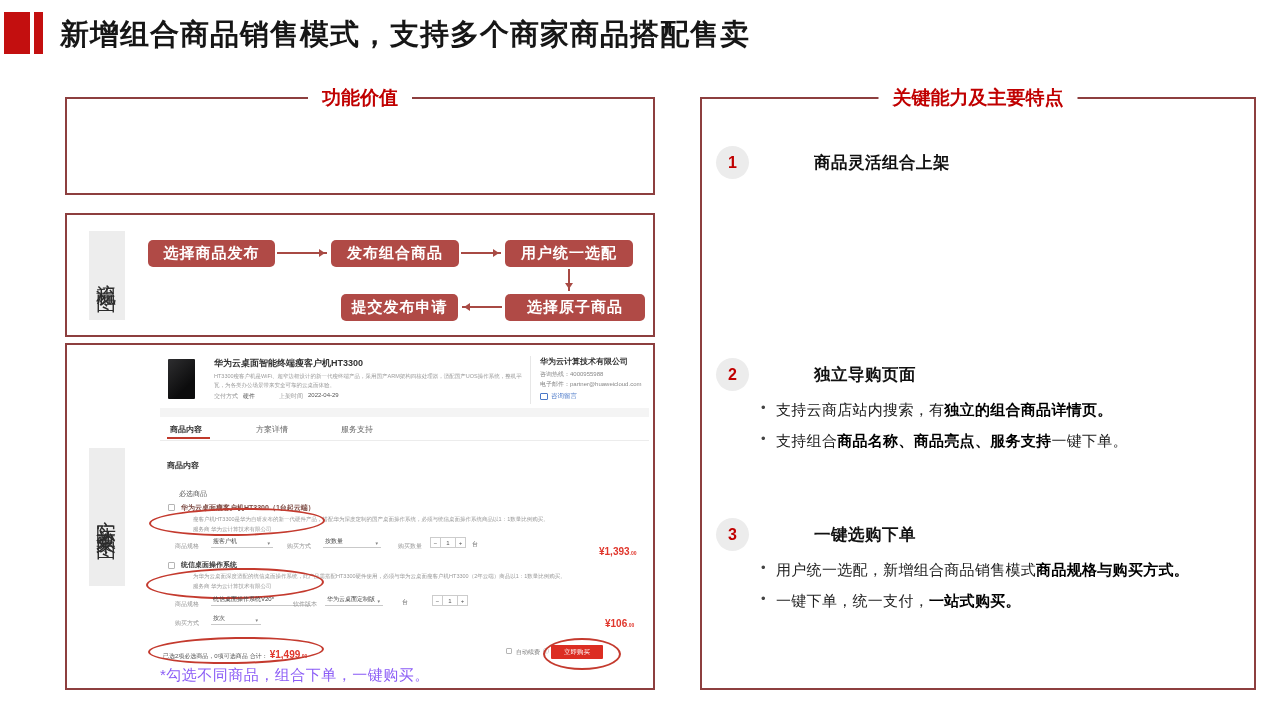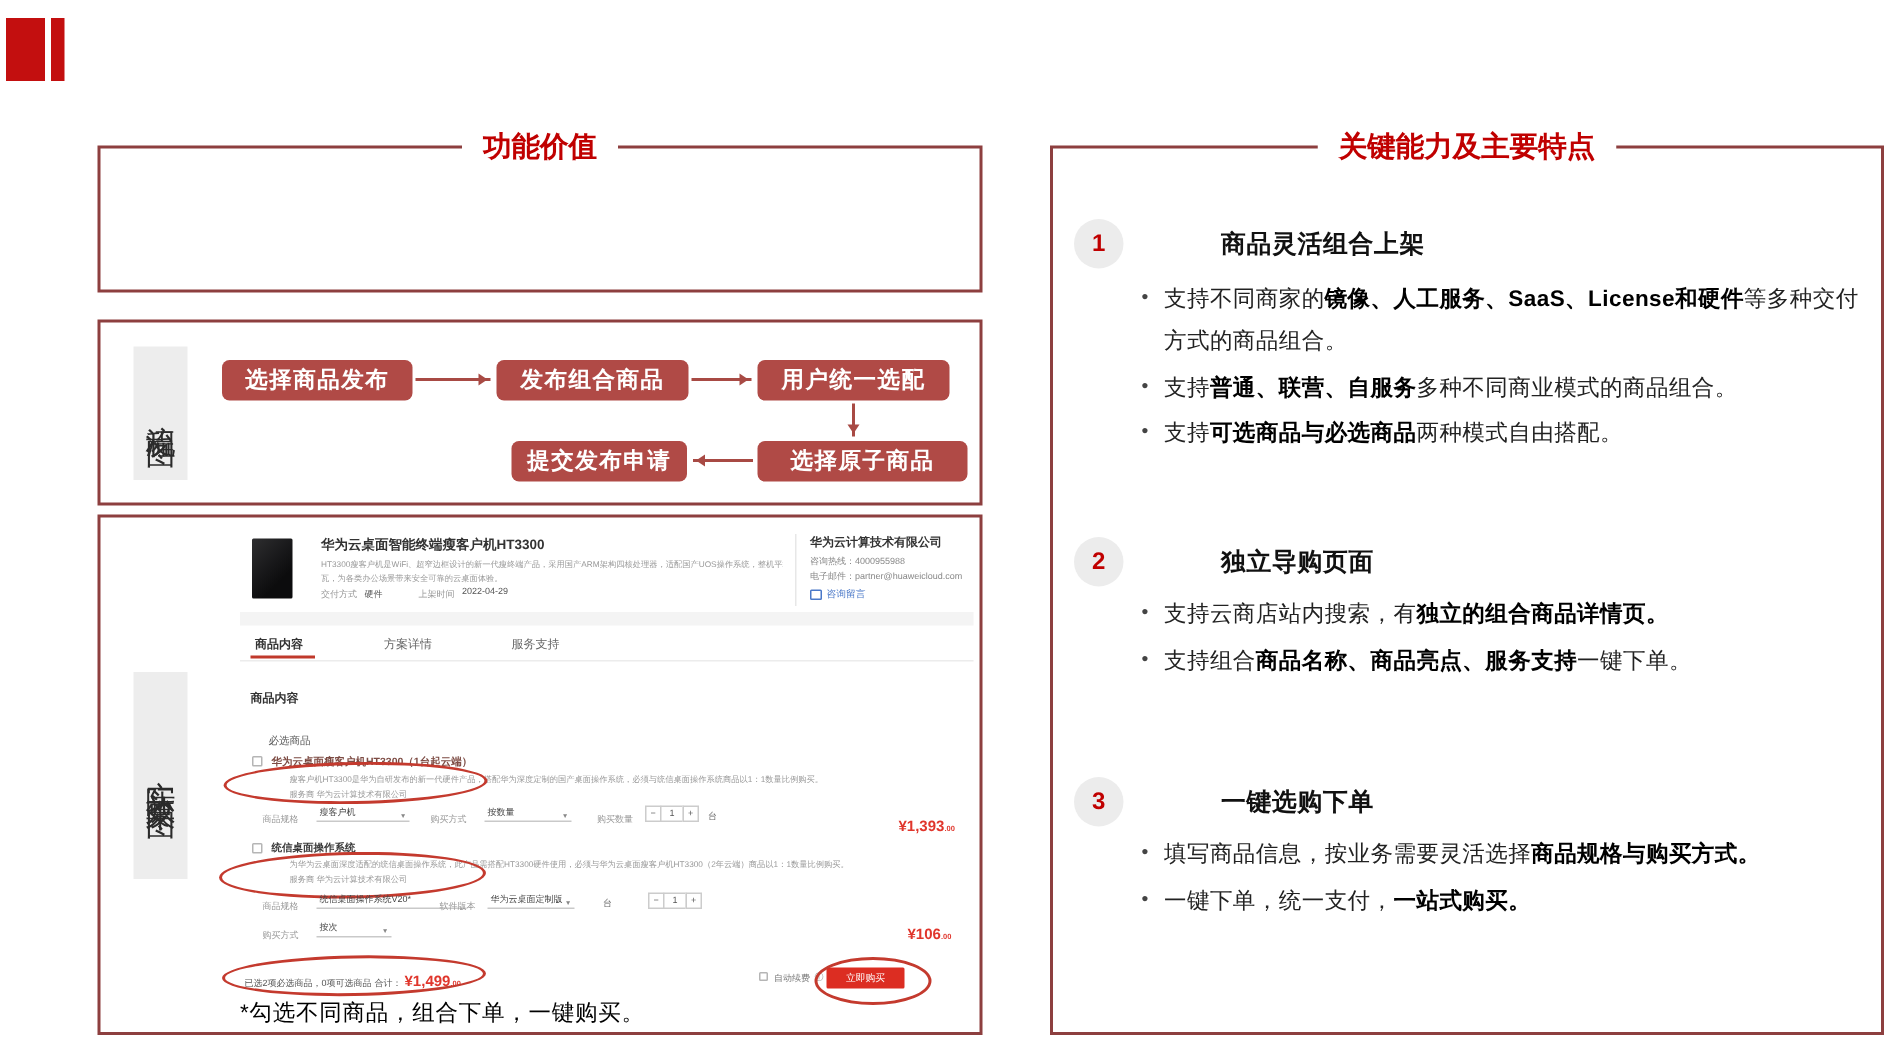--- a/index.html
+++ b/index.html
@@ -75,38 +75,39 @@
   .munit { position:absolute; font-size:6px; color:#666; }
   .mprice { position:absolute; color:#e0362c; font-weight:bold; white-space:nowrap; }
   .mprice .main { font-size:10px; } .mprice .cents { font-size:5px; }
   .ellipse { position:absolute; border:2px solid #c43a2e; border-radius:50%; }
   .sumline { position:absolute; left:163px; top:644px; display:flex; align-items:baseline; gap:2px; }
   .sumline .t { font-size:6px; color:#555; }
   .ar-label { position:absolute; left:516px; top:648px; font-size:6px; color:#777; }
   .ar-info { position:absolute; left:543px; top:647px; font-size:6px; color:#999; }
   .buybtn { position:absolute; left:551px; top:645px; width:52px; height:14px; background:#dc2d22; color:#fff;
             font-size:6.5px; display:flex; align-items:center; justify-content:center; border-radius:1px; }
-  .eff-caption { position:absolute; left:160px; top:666px; font-size:15px; color:#000000; letter-spacing:0.5px; }
+  .eff-caption { position:absolute; left:160px; top:666px; font-size:15px; color:#8b5cf6; letter-spacing:0.5px; }
 
   
   .cnum { position:absolute; width:33px; height:33px; border-radius:50%; background:#ececec; color:#c00000;
           font-weight:bold; font-size:16px; display:flex; align-items:center; justify-content:center; }
   .chead { position:absolute; font-size:16.5px; font-weight:bold; color:#111; letter-spacing:0.5px;margin-left:48px; }
   .cbullets { position:absolute; width:487px; }
   .bl { position:relative; padding-left:16px; font-size:15px; color:#222; line-height:1.85; margin-bottom:3px; letter-spacing:0.3px; }
   .bl::before { content:"\2022"; position:absolute; left:1px; top:0; color:#444; font-size:13px; }
   .bl b { color:#000; }
 </style>
 </head>
 <body>
 
 <div id="slide">
 
   <div class="bar1"></div>
   <div class="bar2"></div>
+  <div class="slide-title">新增组合商品销售模式，支持多个商家商品搭配售卖</div>
 
   <div class="rbox" style="left:65px;top:97px;width:590px;height:98px;">
     <div class="boxtitle">功能价值</div>
   </div>
 
   <div class="rbox" style="left:65px;top:213px;width:590px;height:124px;"></div>
   <div class="vlabel" style="left:89px;top:231px;width:36px;height:89px;">流程图</div>
   <div class="fbtn" style="left:148px;top:240px;width:127px;">选择商品发布</div>
   <div class="fbtn" style="left:331px;top:240px;width:128px;">发布组合商品</div>
   <div class="fbtn" style="left:505px;top:240px;width:128px;">用户统一选配</div>
@@ -220,33 +221,28 @@
   <div class="ellipse" style="left:543px;top:638px;width:74px;height:28px;"></div>
 
   <div class="eff-caption">*勾选不同商品，组合下单，一键购买。</div>
 
   <div class="rbox" style="left:700px;top:97px;width:556px;height:593px;">
     <div class="boxtitle">关键能力及主要特点</div>
   </div>
 
   <div class="cnum" style="left:716px;top:146px;">1</div>
   <div class="chead" style="left:766px;top:152px;">商品灵活组合上架</div>
-  <div class="cbullets" style="left:760px;top:186px;">
-    <div class="bl"><span>支持不同商家的</span><b>镜像、人工服务、SaaS、License和硬件</b><span>等多种交付方式的商品组合。</span></div>
-    <div class="bl"><span>支持</span><b>普通、联营、自服务</b><span>多种不同商业模式的商品组合。</span></div>
-    <div class="bl"><span>支持</span><b>可选商品与必选商品</b><span>两种模式自由搭配。</span></div>
-  </div>
 
   <div class="cnum" style="left:716px;top:358px;">2</div>
   <div class="chead" style="left:766px;top:364px;">独立导购页面</div>
   <div class="cbullets" style="left:760px;top:396px;">
     <div class="bl"><span>支持云商店站内搜索，有</span><b>独立的组合商品详情页。</b><span></span></div>
     <div class="bl"><span>支持组合</span><b>商品名称、商品亮点、服务支持</b><span>一键下单。</span></div>
   </div>
 
   <div class="cnum" style="left:716px;top:518px;">3</div>
   <div class="chead" style="left:766px;top:524px;">一键选购下单</div>
   <div class="cbullets" style="left:760px;top:556px;">
-    <div class="bl"><span>填写商品信息，按业务需要灵活选择</span><b>商品规格与购买方式。</b><span></span></div>
+    <div class="bl"><span>用户统一选配，新增组合商品销售模式</span><b>商品规格与购买方式。</b><span></span></div>
     <div class="bl"><span>一键下单，统一支付，</span><b>一站式购买。</b><span></span></div>
   </div>
 
 </div>
 
 </body></html>

